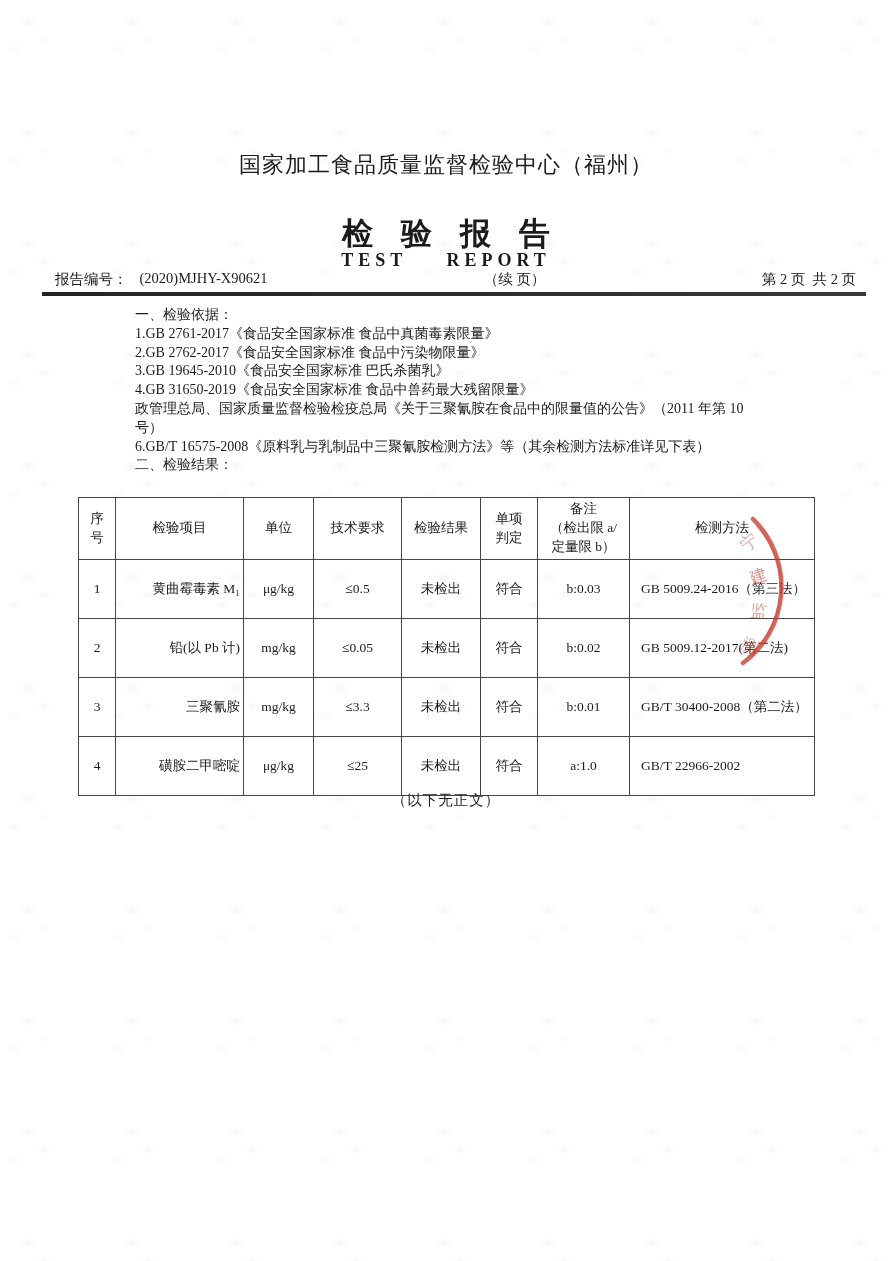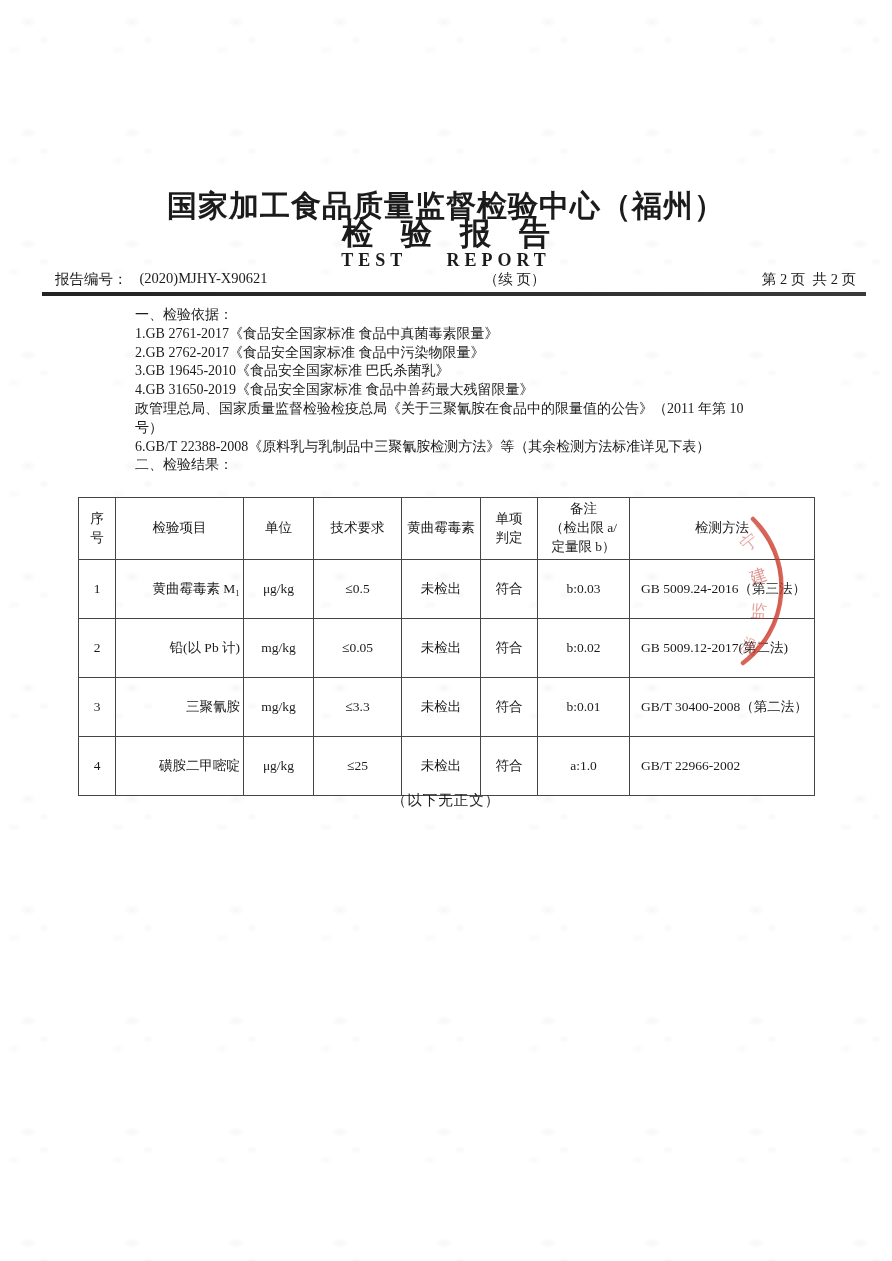--- a/index.html
+++ b/index.html
@@ -18,21 +18,21 @@
     background-image:
       radial-gradient(ellipse 13px 8px at 28px 22px, rgba(196,205,205,0.30), rgba(196,205,205,0) 70%),
       radial-gradient(ellipse 9px 6px at 44px 40px, rgba(196,205,205,0.26), rgba(196,205,205,0) 70%),
       radial-gradient(ellipse 11px 7px at 14px 50px, rgba(196,205,205,0.22), rgba(196,205,205,0) 70%);
     background-size:104px 111px;
     opacity:.55;
     pointer-events:none;
   }
   .org-cn{
     position:absolute;top:150px;left:0;right:0;
-    text-align:center;font-size:30px;font-weight:bold;letter-spacing:1px;margin-top:36px;
+    text-align:center;font-size:22px;font-weight:normal;letter-spacing:1px;
   }
   .org-en{
     position:absolute;top:192px;left:0;right:0;
     text-align:center;font-size:14px;font-weight:bold;
   }
   .title-cn{
     position:absolute;top:213px;left:0;right:0;
     text-align:center;font-size:31px;font-weight:bold;
     letter-spacing:28px;padding-left:28px;
   }
@@ -110,21 +110,21 @@
   <div class="rule"></div>
 
   <div class="basis">
     <div>一、检验依据：</div>
     <div>1.GB 2761-2017《食品安全国家标准 食品中真菌毒素限量》</div>
     <div>2.GB 2762-2017《食品安全国家标准 食品中污染物限量》</div>
     <div>3.GB 19645-2010《食品安全国家标准 巴氏杀菌乳》</div>
     <div>4.GB 31650-2019《食品安全国家标准 食品中兽药最大残留限量》</div>
     <div>政管理总局、国家质量监督检验检疫总局《关于三聚氰胺在食品中的限量值的公告》（2011 年第 10</div>
     <div>号）</div>
-    <div>6.GB/T 22388-2008《原料乳与乳制品中三聚氰胺检测方法》等（其余检测方法标准详见下表）</div>
+    <div>6.GB/T 16575-2008《原料乳与乳制品中三聚氰胺检测方法》等（其余检测方法标准详见下表）</div>
     <div>二、检验结果：</div>
   </div>
 
   <table class="results-table">
     <colgroup>
       <col style="width:37px">
         <col style="width:128px">
         <col style="width:70px">
         <col style="width:88px">
       <col style="width:79px">
@@ -132,21 +132,21 @@
         <col style="width:92px">
         <col style="width:185px">
     </colgroup>
     <thead>
       <tr>
         <th>序
 号</th>
         <th>检验项目</th>
         <th>单位</th>
         <th>技术要求</th>
-        <th>黄曲霉毒素</th>
+        <th>检验结果</th>
         <th>单项
 判定</th>
         <th>备注
 （检出限 a/
 定量限 b）</th>
         <th>检测方法</th>
       </tr>
     </thead>
     <tbody>
       <tr>

